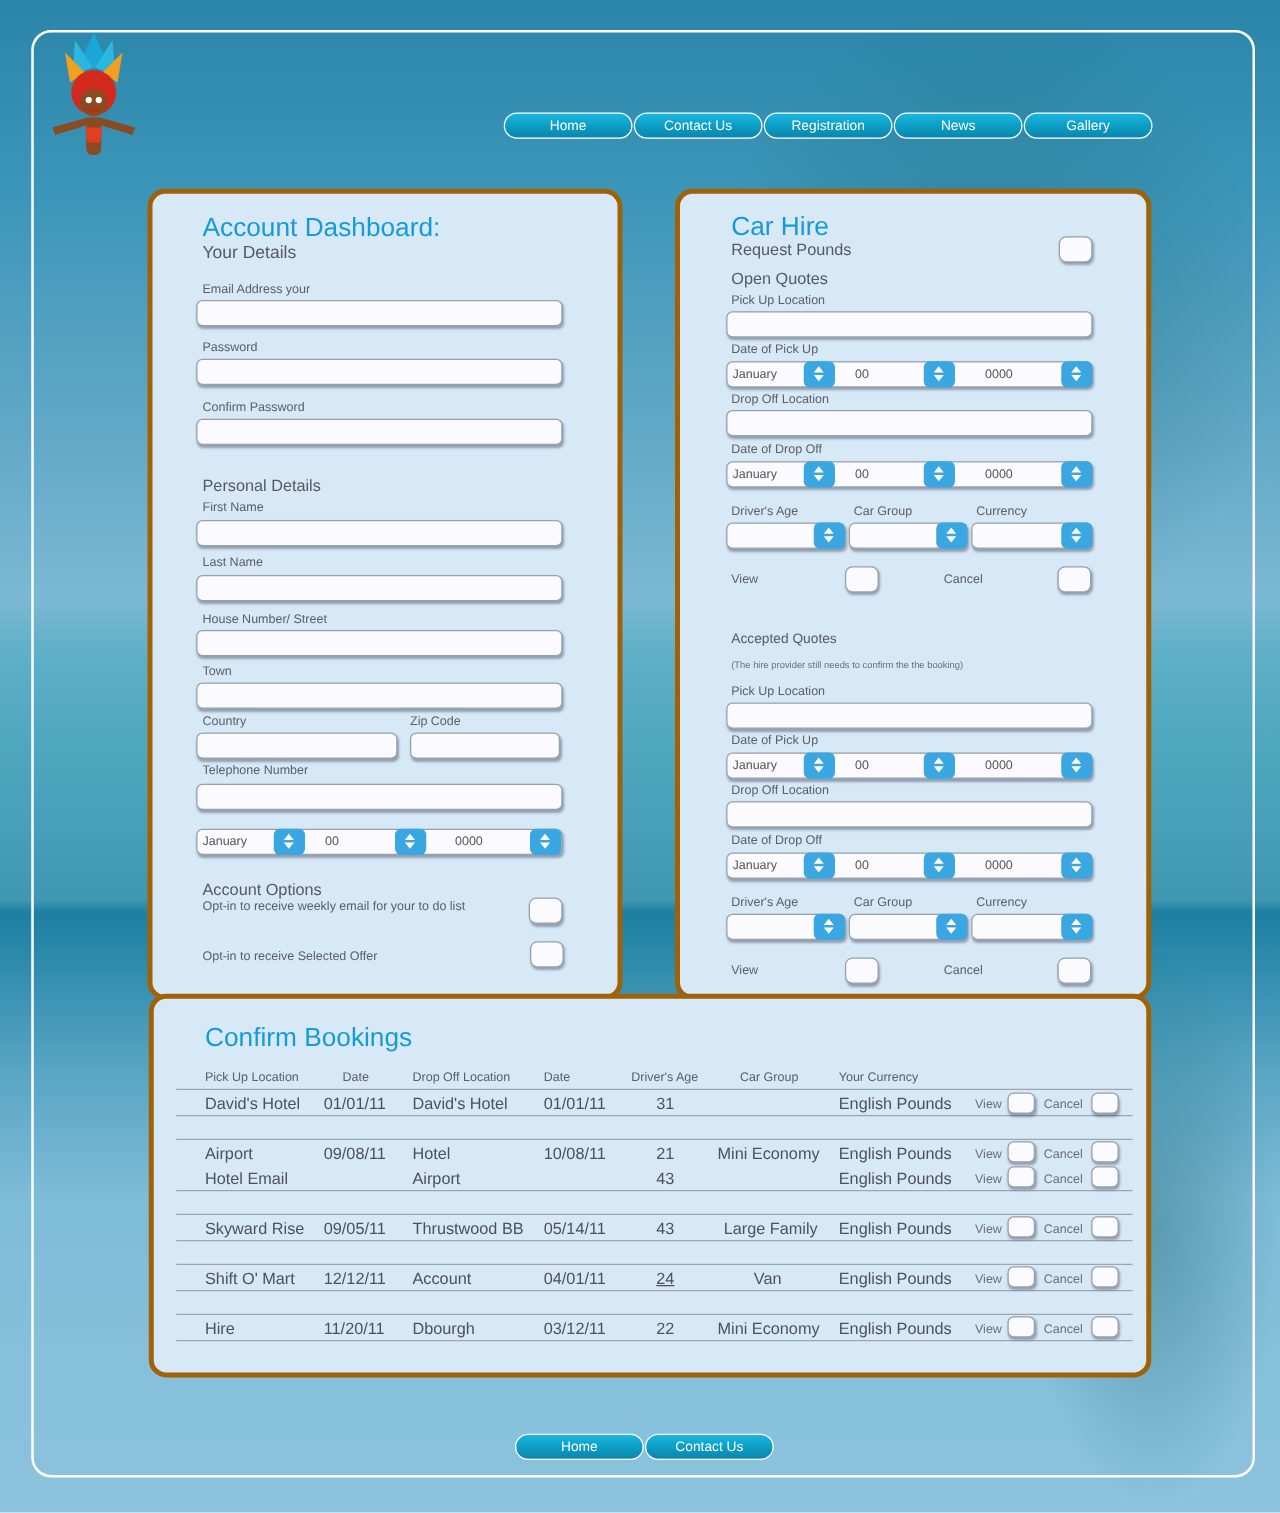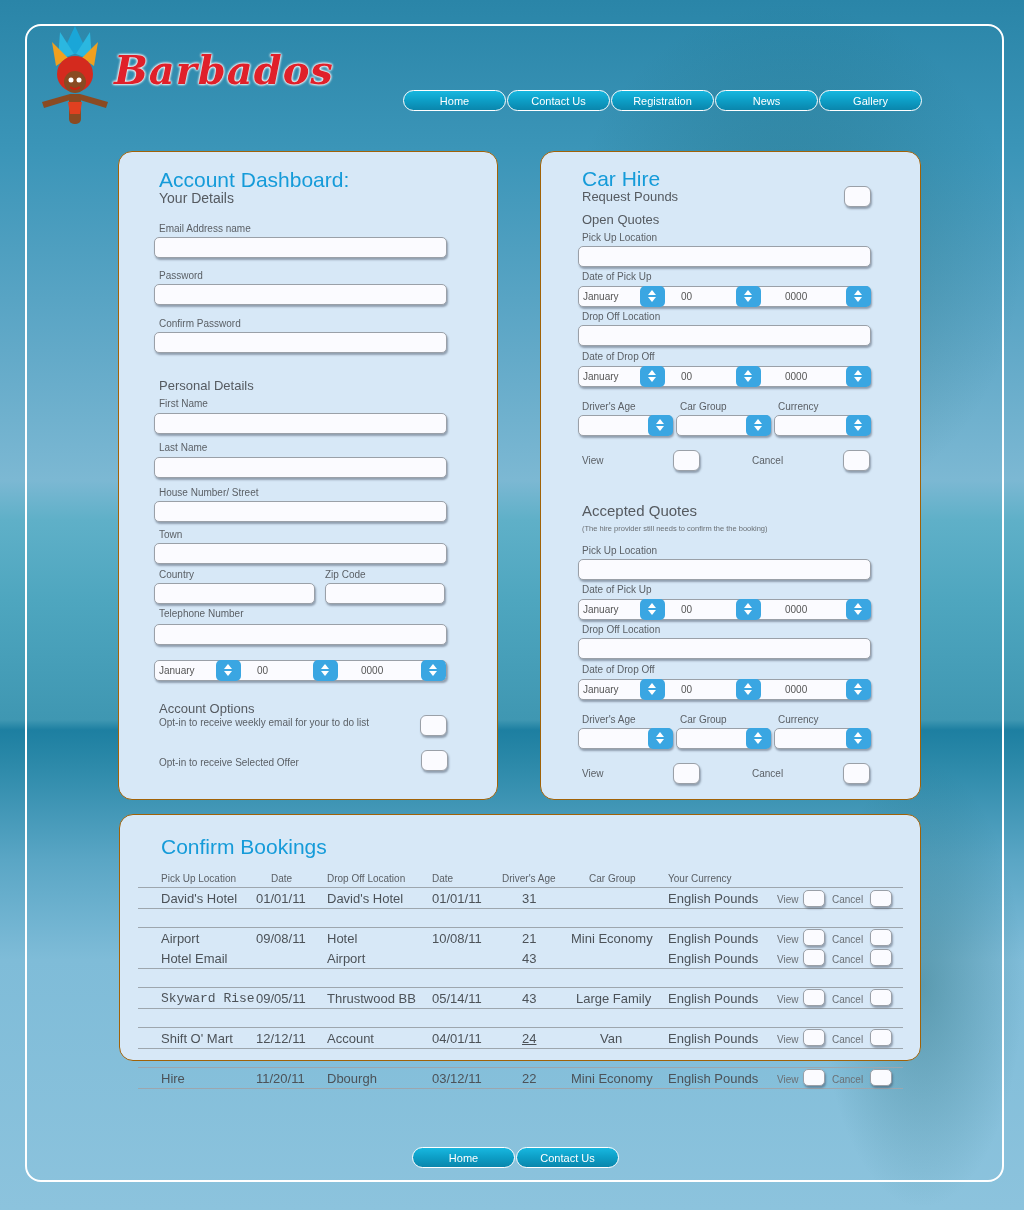--- a/index.html
+++ b/index.html
@@ -41,26 +41,26 @@
   .nav { position: absolute; top: 90px; left: 403px; display: flex; gap: 1px; }
   .nav-btn, .foot-btn {
     width: 103px; height: 21px; border: 1.5px solid #ffffff; border-radius: 11px;
     background: linear-gradient(180deg, #18b7df 0%, #0d9ec6 50%, #0a86ac 100%);
     color: #ffffff; font-family: "Liberation Sans", sans-serif; font-size: 11px;
     display: flex; align-items: center; justify-content: center; cursor: pointer;
   }
   .foot { position: absolute; top: 1147px; left: 412px; display: flex; gap: 1px; }
   
   .panel {
-    position: absolute; background: #d7e8f7; border: 1px solid #a16207;
+    position: absolute; background: #d7e8f7; border: 4px solid #a16207;
     border-radius: 14px;
   }
   .p-account { left: 118px; top: 151px; width: 380px; height: 649px; }
   .p-car { left: 540px; top: 151px; width: 381px; height: 649px; }
-  .p-confirm { left: 119px; top: 814px; width: 802px; height: 247px; }
+  .p-confirm { left: 119px; top: 795px; width: 802px; height: 307px; }
   .abs { position: absolute; }
   .h1 { color: #159bd9; font-family: "Liberation Sans", sans-serif; font-size: 21px; }
   .h2 { color: #555a60; font-family: "Liberation Sans", sans-serif; font-size: 14px; }
   .lbl { color: #5b6066; font-family: "Liberation Sans", sans-serif; font-size: 10px; }
   .lbl-sm { color: #6a6f74; font-family: "Liberation Sans", sans-serif; font-size: 7.5px; }
   .input {
     position: absolute; height: 21px; background: #fbfbff;
     border: 1px solid #9aa0a8; border-radius: 5px;
     box-shadow: 1px 2px 2px rgba(60,70,90,0.45);
   }
@@ -119,36 +119,35 @@
     <path d="M58 18 L54 42 L42 34 Z" fill="#f0a020"></path>
     <circle cx="35" cy="50" r="18" fill="#d42a1e"></circle>
     <circle cx="35" cy="58" r="11" fill="#8a4a22"></circle>
     <circle cx="31" cy="56" r="2.5" fill="#fff"></circle>
     <circle cx="39" cy="56" r="2.5" fill="#fff"></circle>
     <path d="M30 63 Q35 67 40 63" stroke="#c21" stroke-width="2" fill="none"></path>
     <path d="M2 78 L30 70 L40 70 L68 78 L66 84 L40 76 L30 76 L4 84 Z" fill="#8a4a22"></path>
     <rect x="29" y="70" width="12" height="30" rx="5" fill="#8a4a22"></rect>
     <path d="M28 78 L42 78 L40 90 L30 90 Z" fill="#e04020"></path>
   </svg>
-  <div class="logo-title">Barbados</div>
 </div>
 
 <nav class="nav">
   <div class="nav-btn">Home</div>
   <div class="nav-btn">Contact Us</div>
   <div class="nav-btn">Registration</div>
   <div class="nav-btn">News</div>
   <div class="nav-btn">Gallery</div>
 </nav>
 
 <section class="panel p-account">
   <div class="abs h1" style="left:40px;top:16px;">Account Dashboard:</div>
   <div class="abs h2" style="left:40px;top:38px;">Your Details</div>
 
-  <div class="abs lbl" style="left:40px;top:71px;">Email Address name</div>
+  <div class="abs lbl" style="left:40px;top:71px;">Email Address your</div>
   <input class="input" style="left: 35px; top: 85px; width: 293px;" value="">
 
   <div class="abs lbl" style="left:40px;top:118px;">Password</div>
   <input class="input" type="password" style="left: 35px; top: 132px; width: 293px;">
 
   <div class="abs lbl" style="left:40px;top:166px;">Confirm Password</div>
   <input class="input" type="password" style="left: 35px; top: 180px; width: 293px;">
 
   <div class="abs h2" style="left:40px;top:226px;font-size:13px;">Personal Details</div>
 
@@ -231,21 +230,21 @@
     </div>
   <div class="select" style="left:233px;top:263px;width:97px;">
       <span class="spin"></span>
     </div>
 
   <div class="abs lbl" style="left:41px;top:303px;">View</div>
   <div class="check" style="left:132px;top:298px;"></div>
   <div class="abs lbl" style="left:211px;top:303px;">Cancel</div>
   <div class="check" style="left:302px;top:298px;"></div>
 
-  <div class="abs h2" style="left:41px;top:350px;font-size:15px;">Accepted Quotes</div>
+  <div class="abs h2" style="left:41px;top:350px;font-size:11px;">Accepted Quotes</div>
   <div class="abs lbl-sm" style="left:41px;top:372px;">(The hire provider still needs to confirm the the booking)</div>
 
   <div class="abs lbl" style="left:41px;top:393px;">Pick Up Location</div>
   <input class="input" style="left: 37px; top: 407px; width: 293px;">
 
   <div class="abs lbl" style="left:41px;top:432px;">Date of Pick Up</div>
   <div class="date" style="left:37px;top:447px;width:293px;">
     <span class="t" style="left:4px;">January</span>
     <span class="spin" style="left:61px;"></span>
     <span class="t" style="left:102px;">00</span>
@@ -344,21 +343,21 @@
     <div class="td" style="left:402px;top:136px;">43</div>
     <div class="td" style="left:451px;top:136px;"></div>
     <div class="td" style="left:548px;top:136px;">English Pounds</div>
     <div class="tdl" style="left:657px;top:139px;">View</div>
     <div class="check-sm" style="left:683px;top:134px;"></div>
     <div class="tdl" style="left:712px;top:139px;">Cancel</div>
     <div class="check-sm" style="left:750px;top:134px;"></div>
   </div>
 
   <div>
-    <div class="td" style="left:41px;top:176px;font-family:Liberation Mono, monospace;">Skyward Rise</div>
+    <div class="td" style="left:41px;top:176px;">Skyward Rise</div>
     <div class="td" style="left:136px;top:176px;">09/05/11</div>
     <div class="td" style="left:207px;top:176px;">Thrustwood BB</div>
     <div class="td" style="left:312px;top:176px;">05/14/11</div>
     <div class="td" style="left:402px;top:176px;">43</div>
     <div class="td" style="left:456px;top:176px;text-align:right;">Large Family</div>
     <div class="td" style="left:548px;top:176px;">English Pounds</div>
     <div class="tdl" style="left:657px;top:179px;">View</div>
     <div class="check-sm" style="left:683px;top:174px;"></div>
     <div class="tdl" style="left:712px;top:179px;">Cancel</div>
     <div class="check-sm" style="left:750px;top:174px;"></div>

